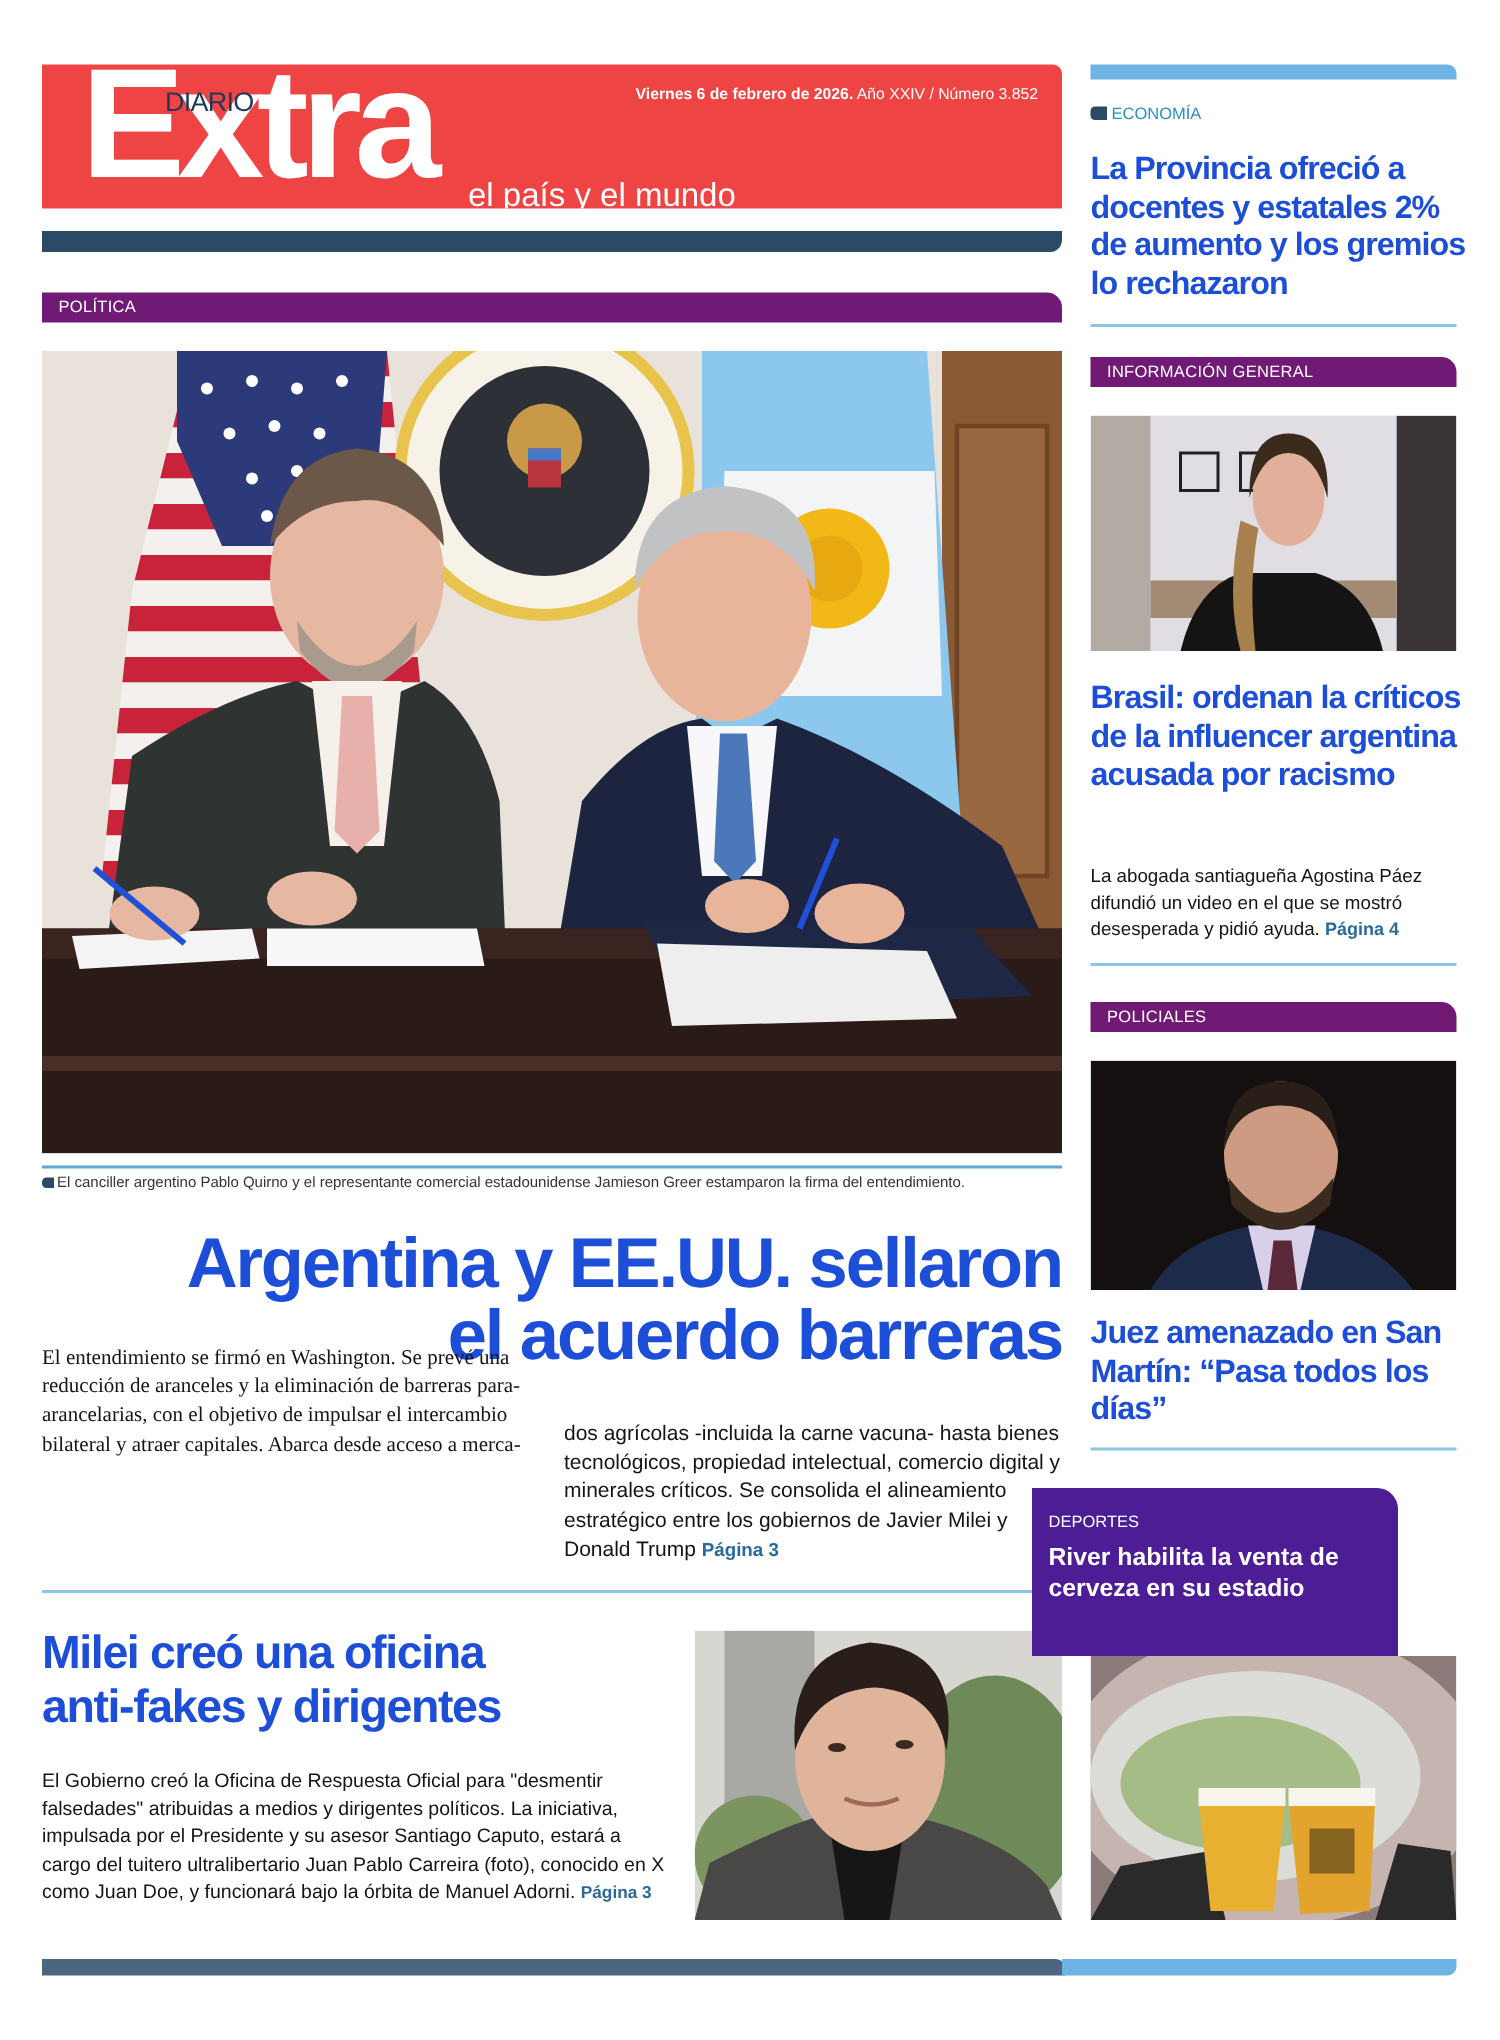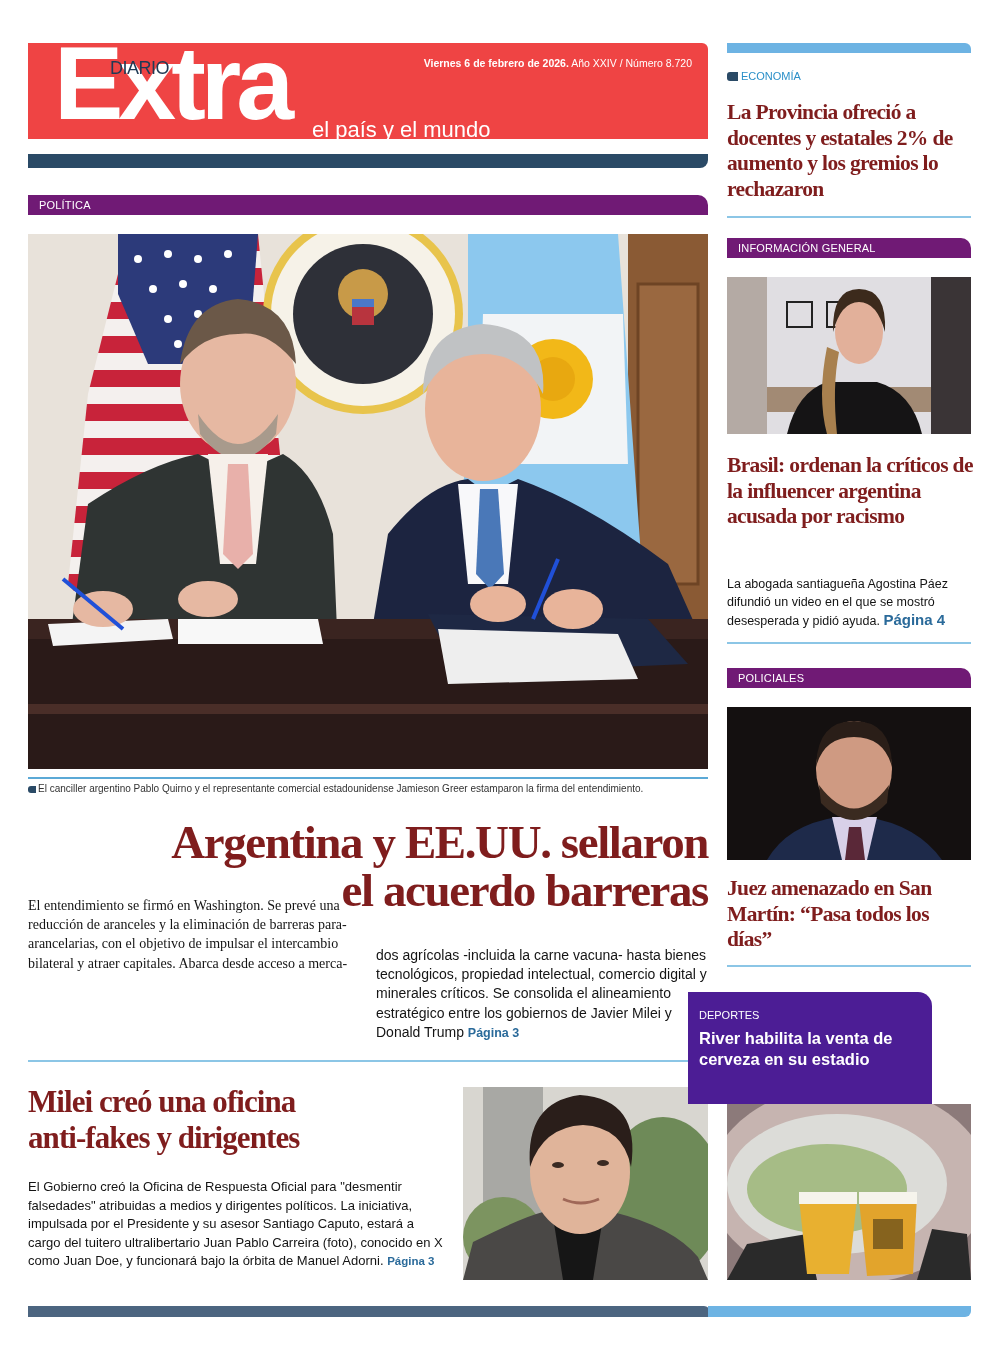--- a/index.html
+++ b/index.html
@@ -1,19 +1,19 @@
 <!DOCTYPE html>
 <html><head>
 <meta charset="utf-8">
 <style>
   * { box-sizing: border-box; margin: 0; padding: 0; }
   html, body { width: 1000px; height: 1360px; background: #ffffff; overflow: hidden; }
   body { position: relative; font-family: "Liberation Sans", "DejaVu Sans", sans-serif; color: #111; }
 
-  .serif-head { font-family: Liberation Serif, serif; font-weight: bold; color: #7f1d1d; letter-spacing: -0.03em; }
+  .serif-head { font-family: Liberation Sans, sans-serif; font-weight: bold; color: #1d4ed8; letter-spacing: -0.03em; }
 
   
   .masthead { position: absolute; left: 28px; top: 43px; width: 680px; height: 96px; background: #ef4444; border-radius: 0 6px 0 0; overflow: hidden; }
   .masthead-bar { position: absolute; left: 28px; top: 154px; width: 680px; height: 14px; background: #2a4a66; border-radius: 0 0 8px 0; }
   .logo-extra { position: absolute; left: 26px; top: -12px; font-family: "Liberation Sans", sans-serif; font-weight: bold; font-size: 104px; color: #ffffff; letter-spacing: -5px; line-height: 1; }
   .logo-diario { position: absolute; left: 82px; top: 15px; font-family: "Liberation Sans", sans-serif; font-size: 18px; color: #1f3a55; letter-spacing: -0.5px; }
   .tagline { position: absolute; left: 284px; top: 74px; font-size: 22px; color: #ffffff; }
   .dateline { position: absolute; right: 16px; top: 14px; font-size: 10.5px; color: #ffffff; }
   .dateline b { font-weight: bold; }
 
@@ -45,21 +45,21 @@
   .footer-dark { position: absolute; left: 28px; top: 1306px; width: 682px; height: 11px; background: #4c6580; border-radius: 0 6px 0 0; }
   .footer-light { position: absolute; left: 708px; top: 1306px; width: 263px; height: 11px; background: #6db3e3; border-radius: 0 0 6px 0; }
 </style>
 </head>
 <body>
 
 <div class="masthead">
   <div class="logo-extra">Extra</div>
   <div class="logo-diario">DIARIO</div>
   <div class="tagline">el país y el mundo</div>
-  <div class="dateline"><b>Viernes 6 de febrero de 2026.</b><span> Año XXIV / Número 8.720</span></div>
+  <div class="dateline"><b>Viernes 6 de febrero de 2026.</b><span> Año XXIV / Número 3.852</span></div>
 </div>
 <div class="masthead-bar"></div>
 
 <div class="section-tab" style="left:28px; top:195px; width:680px;">POLÍTICA</div>
 
 <div class="photo" style="left:28px; top:234px; width:680px; height:535px;">
   <svg width="680" height="535" viewBox="0 0 680 535">
     <defs>
       <pattern id="stripes" width="20" height="34" patternUnits="userSpaceOnUse">
         <rect width="20" height="17" fill="#c8233a"></rect>
@@ -182,21 +182,21 @@
     <rect x="60" y="25" width="25" height="25" fill="none" stroke="#222" stroke-width="2"></rect>
     <rect x="100" y="25" width="25" height="25" fill="none" stroke="#222" stroke-width="2"></rect>
     <rect x="40" y="110" width="164" height="25" fill="#a28a74"></rect>
     <path d="M60 157 Q70 115 100 105 L150 105 Q185 115 195 157Z" fill="#151415"></path>
     <path d="M100 70 Q90 120 100 157 L110 157 Q105 110 112 75Z" fill="#a8804e"></path>
     <ellipse cx="132" cy="55" rx="24" ry="32" fill="#e2b09a"></ellipse>
     <path d="M106 55 Q105 12 132 12 Q160 12 158 55 Q150 25 132 25 Q114 25 106 55Z" fill="#3c2a1c"></path>
   </svg>
 </div>
 <h3 class="side-head serif-head" style="top:453px; font-size:21.5px; line-height:25.5px;">Brasil: ordenan la críticos de la influencer argentina acusada por racismo</h3>
-<p class="body-col" style="left:727px; top:576px; width:250px; font-size:12.5px; line-height:17.5px;"><span>La abogada santiagueña Agostina Páez difundió un video en el que se mostró desesperada y pidió ayuda. </span><span class="page-ref" style="font-size:15px;margin-top:44px;">Página 4</span></p>
+<p class="body-col" style="left:727px; top:576px; width:250px; font-size:12.5px; line-height:17.5px;"><span>La abogada santiagueña Agostina Páez difundió un video en el que se mostró desesperada y pidió ayuda. </span><span class="page-ref" style="font-size:12px;margin-top:44px;">Página 4</span></p>
 <div class="hr" style="left:727px; top:642px; width:244px; height:1.5px;"></div>
 
 <div class="section-tab" style="left:727px; top:668px; width:244px;">POLICIALES</div>
 <div class="photo" style="left:727px; top:707px; width:244px; height:153px;">
   <svg width="244" height="153" viewBox="0 0 244 153">
     <rect width="244" height="153" fill="#141010"></rect>
     <path d="M40 153 Q60 118 110 110 L140 110 Q190 118 215 153Z" fill="#1e2a4a"></path>
     <polygon points="105,110 150,110 140,153 115,153" fill="#d8d0e8"></polygon>
     <polygon points="122,120 134,120 138,153 118,153" fill="#5a2838"></polygon>
     <ellipse cx="127" cy="62" rx="38" ry="48" fill="#cf9a82"></ellipse>

